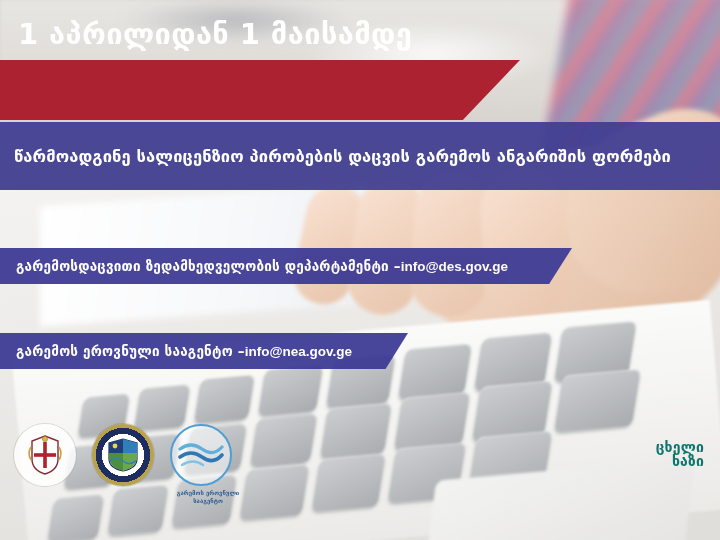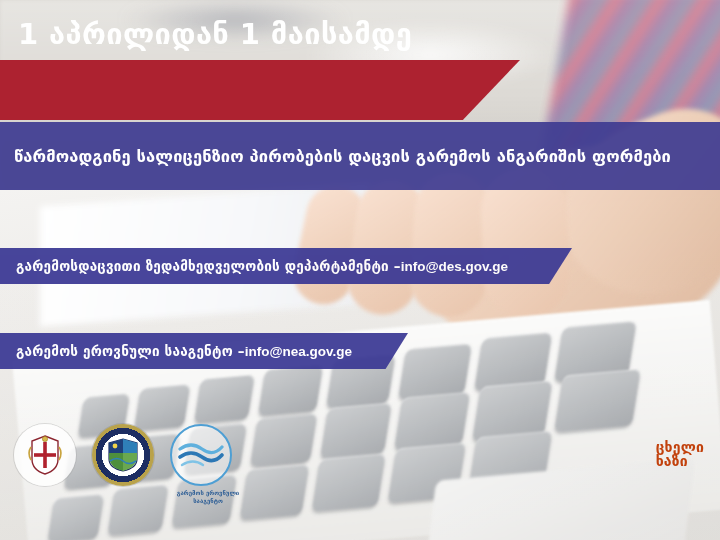--- a/index.html
+++ b/index.html
@@ -175,22 +175,22 @@
     margin-top:3px; width:76px; text-align:center;
     font-size:6px; font-weight:bold; color:#2f5f96; line-height:1.35;
   }
 
   
   .hotline {
     position:absolute; right:16px; top:440px;
     display:flex; align-items:center; gap:6px;
   }
   .hotline-words {
-    display:flex; flex-direction:column; 
-    color:#c2410c; font-size:14px; font-weight:bold; line-height:1.02;
+    display:flex; flex-direction:column; align-items:flex-end;
+    color:#0f766e; font-size:14px; font-weight:bold; line-height:1.02;
     letter-spacing:.2px;
   }
   .hotline-number {
     color:#2c3f9e; font-size:42px; font-weight:bold;
     font-family:"Liberation Sans", sans-serif;
     letter-spacing:-1px; line-height:.95;
   }
 </style>
 </head>
 <body>

